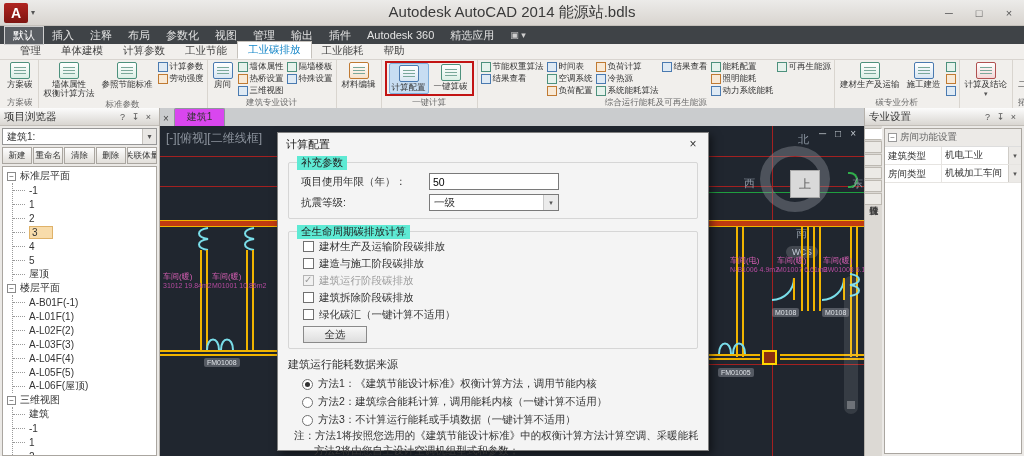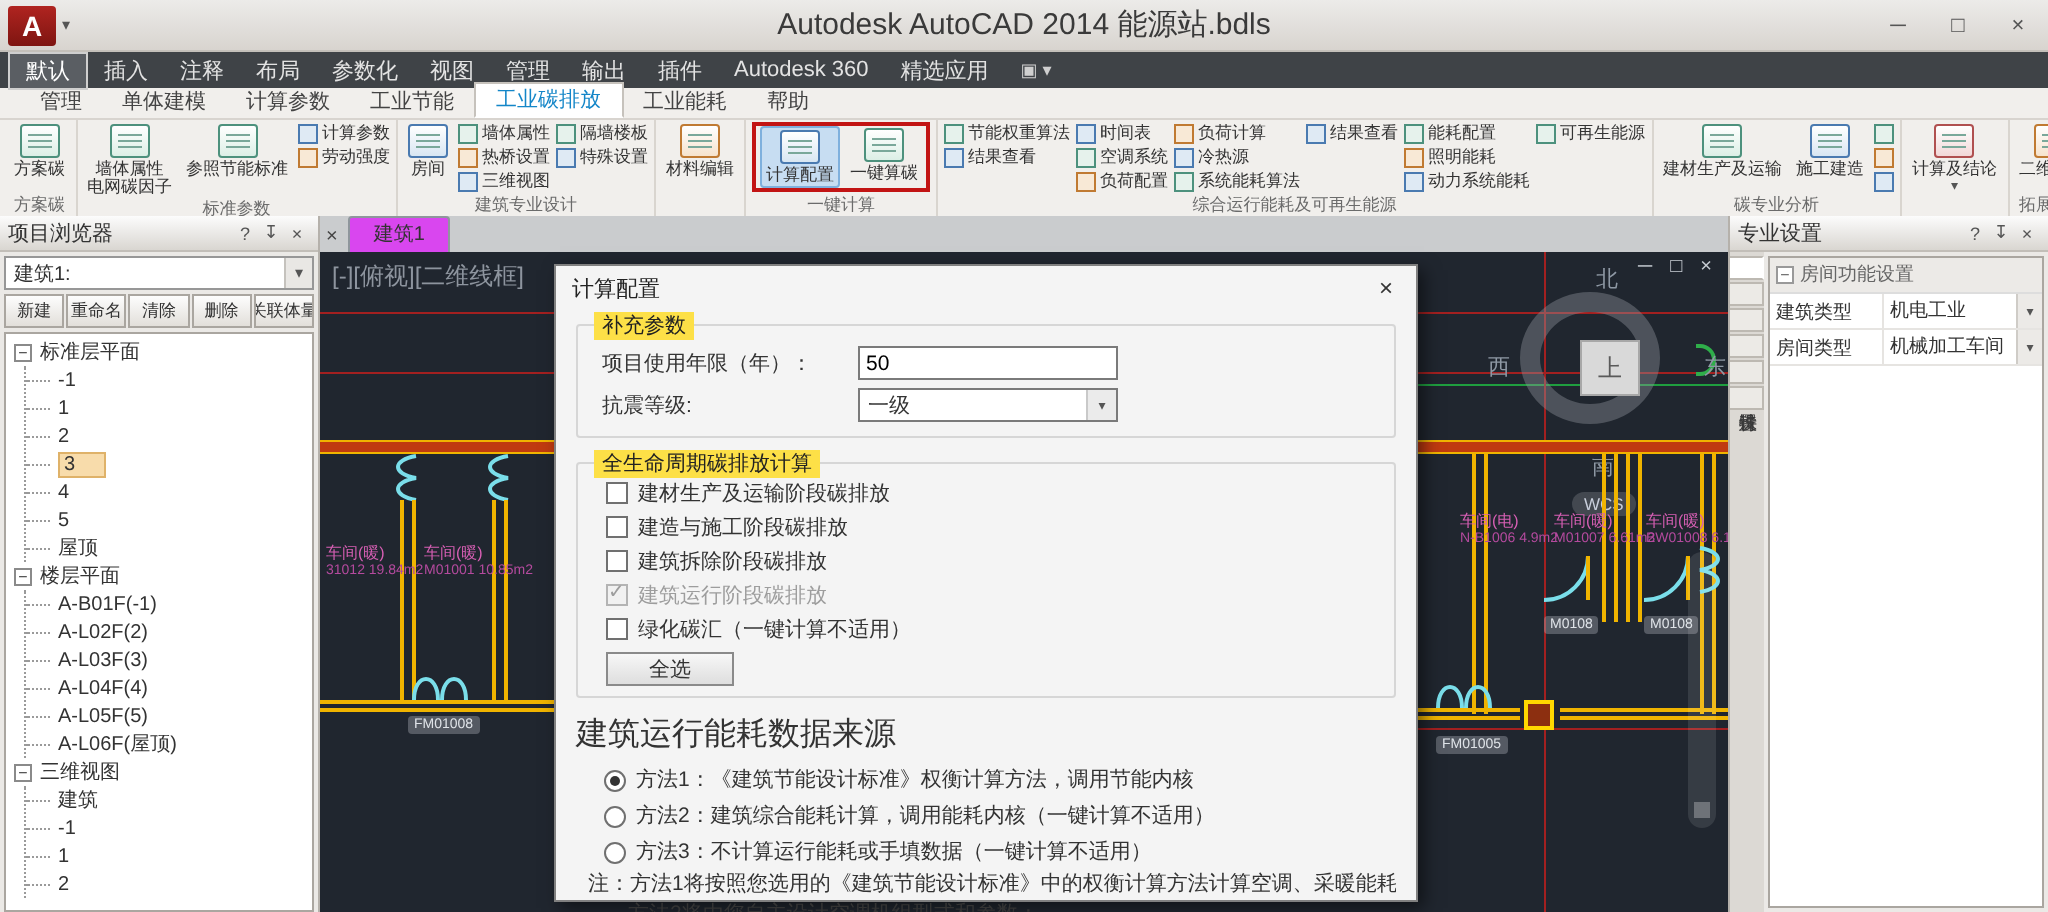--- a/index.html
+++ b/index.html
@@ -107,34 +107,34 @@
   .plab { width:56px; padding:3px 3px 0; white-space:nowrap; overflow:hidden; }
   .pval { flex:1; border-left:1px solid #e6e4e1; background:#fff; display:flex; align-items:center; padding-left:3px; white-space:nowrap; overflow:hidden; }
   .pval .arr { margin-left:auto; width:13px; align-self:stretch; background:#eceae7; border-left:1px solid #cfccc7; font-size:7px; color:#555; display:flex; align-items:center; justify-content:center; }
 
   
   .dialog { position:absolute; left:277px; top:132px; width:432px; height:319px; background:#f4f4f4; border:1px solid #808080; box-shadow:3px 3px 8px rgba(0,0,0,.5); display:flex; flex-direction:column; z-index:20; }
   .dtitle { height:22px; display:flex; align-items:center; padding-left:8px; font-size:11px; color:#222; }
   .dclose { margin-left:auto; width:30px; text-align:center; color:#333; font-size:12px; line-height:22px; }
   .dbody { flex:1; padding:2px 10px 0; display:flex; flex-direction:column; }
   .grp { border:1px solid #d6d6d6; border-radius:2px; position:relative; margin:5px 0 7px; padding:8px 8px 5px; }
-  .grp-l { position:absolute; top:-7px; left:8px; background:#fde047; padding:0 4px; font-size:10.5px; color:#222; }
+  .grp-l { position:absolute; top:-7px; left:8px; background:#5eead4; padding:0 4px; font-size:10.5px; color:#222; }
   .frow { display:flex; align-items:center; height:21px; margin-left:4px; }
   .flab { width:128px; font-size:10.5px; }
   .fin { width:130px; height:17px; border:1px solid #7a7a7a; background:#fff; font-size:10.5px; padding:0 3px; font-family:inherit; }
   .fsel { width:130px; height:17px; border:1px solid #7a7a7a; background:#fff; font-size:10.5px; display:flex; align-items:center; padding-left:4px; }
   .fsel .arr { margin-left:auto; width:15px; align-self:stretch; background:#ebebeb; border-left:1px solid #c9c9c9; font-size:7px; display:flex; align-items:center; justify-content:center; color:#555; }
   .ck { display:flex; align-items:center; gap:5px; height:17px; margin-left:6px; font-size:10.5px; }
   .box { width:11px; height:11px; background:#fff; border:1px solid #707070; position:relative; flex:0 0 auto; }
   .box.on::after { content:"✓"; position:absolute; left:0; top:-2px; font-size:10px; color:#444; }
   .ck.dis { color:#9d9d9d; }
   .ck.dis .box { border-color:#b4b4b4; background:#f1f1f1; }
   .ck.dis .box.on::after { color:#9d9d9d; }
   .sbtn2 { width:64px; height:17px; margin:3px 0 0 6px; background:linear-gradient(#f7f7f7,#dedede); border:1px solid #8a8a8a; font-size:10.5px; display:flex; align-items:center; justify-content:center; }
-  .sechead { font-size:16px; margin:1px 0 3px; }
+  .sechead { font-size:11px; margin:1px 0 3px; }
   .rd { display:flex; align-items:center; gap:5px; height:18px; margin-left:14px; font-size:10.5px; white-space:nowrap; }
   .cir { width:11px; height:11px; border:1px solid #707070; border-radius:50%; background:#fff; position:relative; flex:0 0 auto; }
   .cir.on::after { content:""; position:absolute; left:2px; top:2px; width:5px; height:5px; border-radius:50%; background:#333; }
   .note { font-size:10.5px; height:15px; white-space:nowrap; overflow:hidden; }
   .n0 { margin-left:6px; } .n1 { margin-left:26px; }
 </style>
 </head>
 <body>
 
 <div class="app">
@@ -184,21 +184,21 @@
           </div>
       </div>
       <div class="rlabel">方案碳</div>
     </div>
 
     <div class="rgroup">
       <div class="rbody">
         <div class="bbtn">
             <span class="bicon"></span>
             <span>墙体属性</span>
-            <span>电网碳因子</span>
+            <span>权衡计算方法</span>
           </div>
         <div class="bbtn">
             <span class="bicon"></span>
             <span>参照节能标准</span>
           </div>
         <div class="scol">
           <div class="sbtn">
               <span class="sicon b"></span>
               <span>计算参数</span>
             </div>
@@ -432,20 +432,23 @@
               <span>屋顶</span>
             </div>
         </div>
         <div class="trow sec">
             <span class="exp">−</span>
             <span>楼层平面</span>
           </div>
         <div class="kids">
           <div class="trow itm">
               <span>A-B01F(-1)</span>
+            </div>
+          <div class="trow itm">
+              <span>A-L01F(1)</span>
             </div>
           <div class="trow itm">
               <span>A-L02F(2)</span>
             </div>
           <div class="trow itm">
               <span>A-L03F(3)</span>
             </div>
           <div class="trow itm">
               <span>A-L04F(4)</span>
             </div>
@@ -636,27 +639,27 @@
       <div class="grp" style="padding-top:6px">
         <span class="grp-l">全生命周期碳排放计算</span>
         <div class="ck">
             <span class="box"></span>
             <span>建材生产及运输阶段碳排放</span>
           </div>
         <div class="ck">
             <span class="box"></span>
             <span>建造与施工阶段碳排放</span>
           </div>
+        <div class="ck dis">
+            <span class="box on"></span>
+            <span>建筑运行阶段碳排放</span>
+          </div>
         <div class="ck">
             <span class="box"></span>
             <span>建筑拆除阶段碳排放</span>
-          </div>
-        <div class="ck dis">
-            <span class="box on"></span>
-            <span>建筑运行阶段碳排放</span>
           </div>
         <div class="ck">
             <span class="box"></span>
             <span>绿化碳汇（一键计算不适用）</span>
           </div>
         <div class="sbtn2">全选</div>
       </div>
 
       <div class="sechead">建筑运行能耗数据来源</div>
       <div class="rd">

